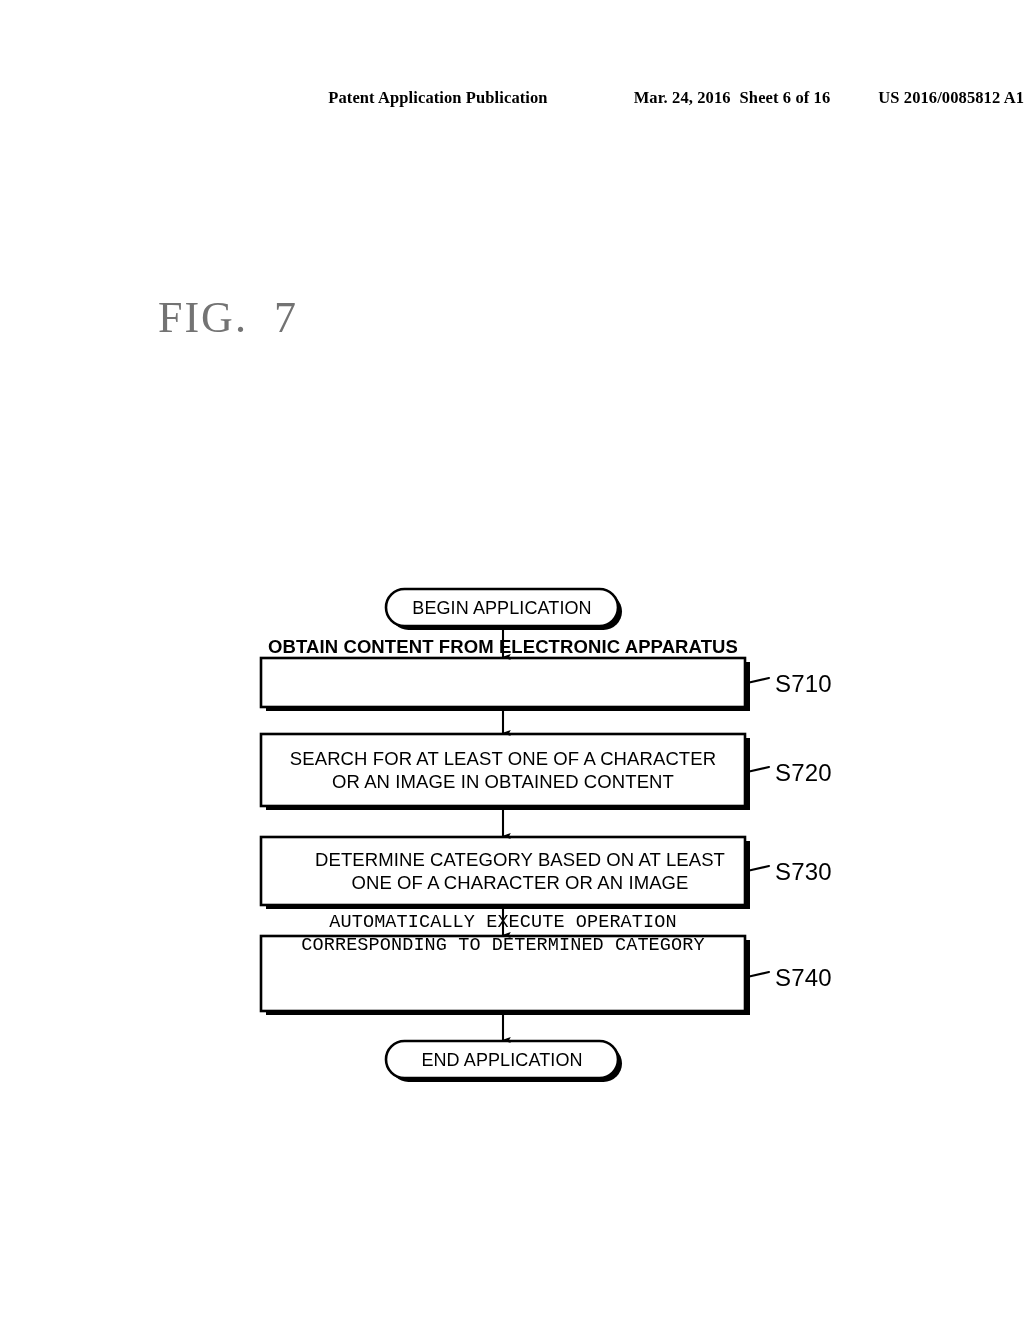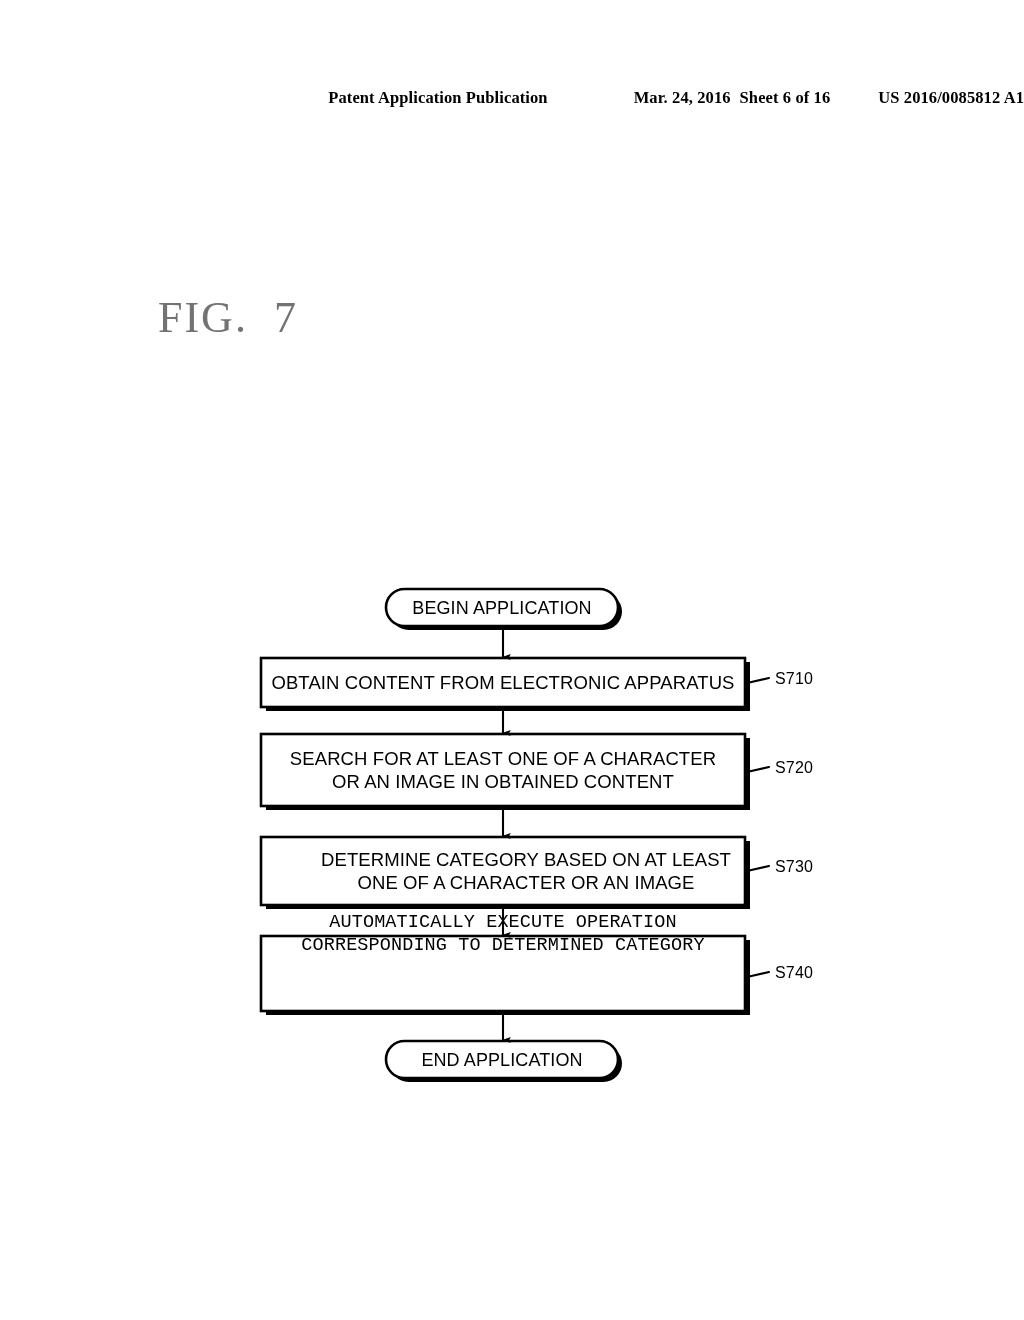--- a/index.html
+++ b/index.html
@@ -74,21 +74,21 @@
   .term-text {
     font-size: 18px;
   }
   .proc-text {
     font-size: 18.5px;
   }
 
   .ref-label {
     position: absolute;
     font-family: "Liberation Sans", sans-serif;
-    font-size: 16px;
+    font-size: 24px;
     letter-spacing: 0.2px;
     color: #000;
     white-space: nowrap;
   }
 </style>
 </head>
 <body>
 
 <div class="page-header">
   <span class="hdr-pub">Patent Application Publication</span>
@@ -140,26 +140,26 @@
       <path d="M747,683 L769,678"></path>
       <path d="M747,772 L769,767"></path>
       <path d="M747,871 L769,866"></path>
       <path d="M747,977 L769,972"></path>
     </g>
   </svg>
 </div>
 
 <div class="node-text term-text" style="left:386px; top:598px; width:232px;">BEGIN APPLICATION</div>
 
-<div class="node-text proc-text" style="left:261px; top:672px; width:484px;">OBTAIN CONTENT FROM ELECTRONIC APPARATUS</div>
+<div class="node-text proc-text" style="left:261px; top:636px; width:484px;font-weight:bold;">OBTAIN CONTENT FROM ELECTRONIC APPARATUS</div>
 
 <div class="node-text proc-text" style="left:261px; top:748px; width:484px;">SEARCH FOR AT LEAST ONE OF A CHARACTER
 OR AN IMAGE IN OBTAINED CONTENT</div>
 
-<div class="node-text proc-text" style="left:276px; top:849px; width:484px;padding-left:8px;">DETERMINE CATEGORY BASED ON AT LEAST
+<div class="node-text proc-text" style="left:270px; top:849px; width:484px;padding-left:8px;">DETERMINE CATEGORY BASED ON AT LEAST
 ONE OF A CHARACTER OR AN IMAGE</div>
 
 <div class="node-text proc-text" style="left:261px; top:912px; width:484px;font-family:Liberation Mono, monospace;">AUTOMATICALLY EXECUTE OPERATION
 CORRESPONDING TO DETERMINED CATEGORY</div>
 
 <div class="node-text term-text" style="left:386px; top:1050px; width:232px;">END APPLICATION</div>
 
 <div class="ref-label" style="left:775px; top:670px;">S710</div>
 <div class="ref-label" style="left:775px; top:759px;">S720</div>
 <div class="ref-label" style="left:775px; top:858px;">S730</div>

